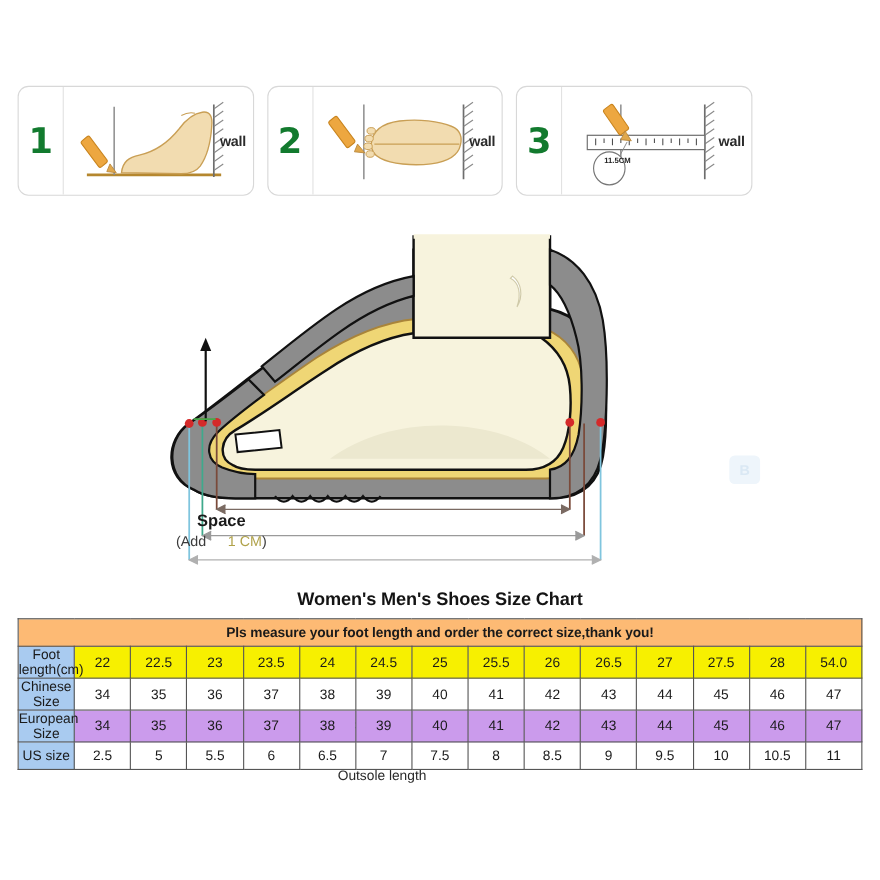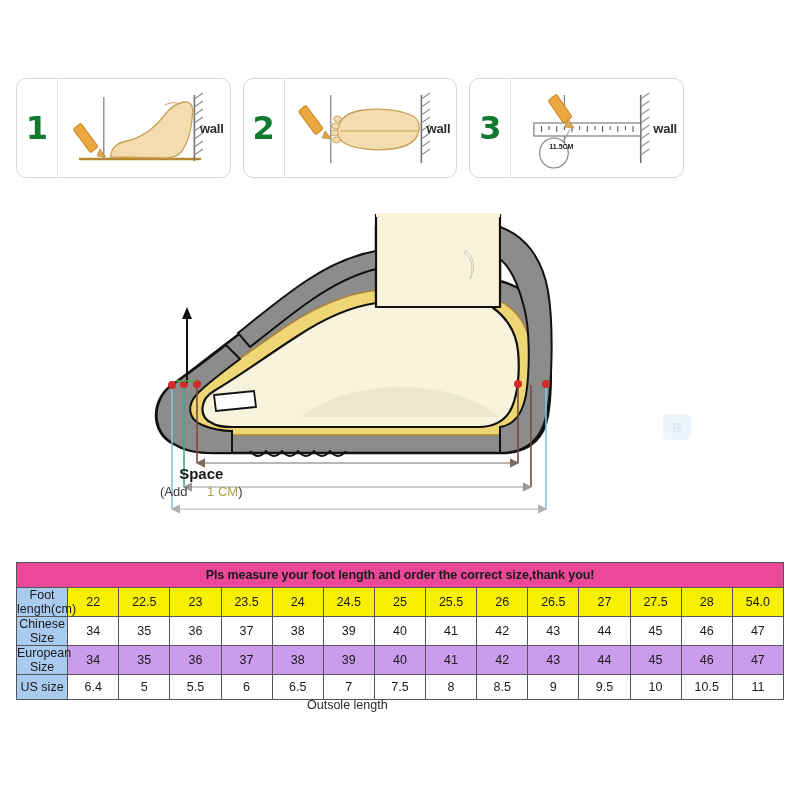--- a/index.html
+++ b/index.html
@@ -70,21 +70,21 @@
     position:absolute;left:16px;top:562px;width:768px;
     border-collapse:collapse;table-layout:fixed;
     border:1px solid #555;
   }
   table.size-table td{
     border:1px solid #555;text-align:center;
     font-size:12.5px;color:#1a1a1a;height:24px;padding:0;
   }
   td.banner{
     height:27px;font-size:14.5px;font-weight:bold;color:#111;
-    background:#ec4899;letter-spacing:-.1px;
+    background:#fdba74;letter-spacing:-.1px;
   }
   td.rowhead{
     background:#a9cbf0;color:#0f2a52;font-size:12.5px;
     width:96px;
   }
   tr.r-foot td.val{background:#f7f000;font-weight:normal;color:#1a1a1a;margin-left:16px;}
   tr.r-euro td.val{background:#cb9bec;color:#1a1a1a;}
   tr.r-cn td.val,tr.r-us td.val{background:#ffffff;}
 </style>
 </head>
@@ -297,20 +297,21 @@
       <span class="t2"><span>(Add </span><em>1 CM</em><span>)</span></span>
     </div>
 
     <span class="dim-label" id="lbl-foot">Foot length</span>
     <span class="dim-label" id="lbl-insole">Insole length</span>
     <span class="dim-label" id="lbl-outsole">Outsole length</span>
 
     <div class="watermark">B</div>
   </div>
 
+  <div class="chart-title">Women's Men's Shoes Size Chart</div>
 
   <table class="size-table">
     <tbody>
       <tr>
         <td class="banner" colspan="15">Pls measure your foot length and order the correct size,thank you!</td>
       </tr>
       <tr class="r-foot">
         <td class="rowhead">Foot length(cm)</td>
         <td class="val">22</td>
         <td class="val">22.5</td>
@@ -356,21 +357,21 @@
         <td class="val">41</td>
         <td class="val">42</td>
         <td class="val">43</td>
         <td class="val">44</td>
         <td class="val">45</td>
         <td class="val">46</td>
         <td class="val">47</td>
       </tr>
       <tr class="r-us">
         <td class="rowhead">US size</td>
-        <td class="val">6.4</td>
+        <td class="val">2.5</td>
         <td class="val">5</td>
         <td class="val">5.5</td>
         <td class="val">6</td>
         <td class="val">6.5</td>
         <td class="val">7</td>
         <td class="val">7.5</td>
         <td class="val">8</td>
         <td class="val">8.5</td>
         <td class="val">9</td>
         <td class="val">9.5</td>

